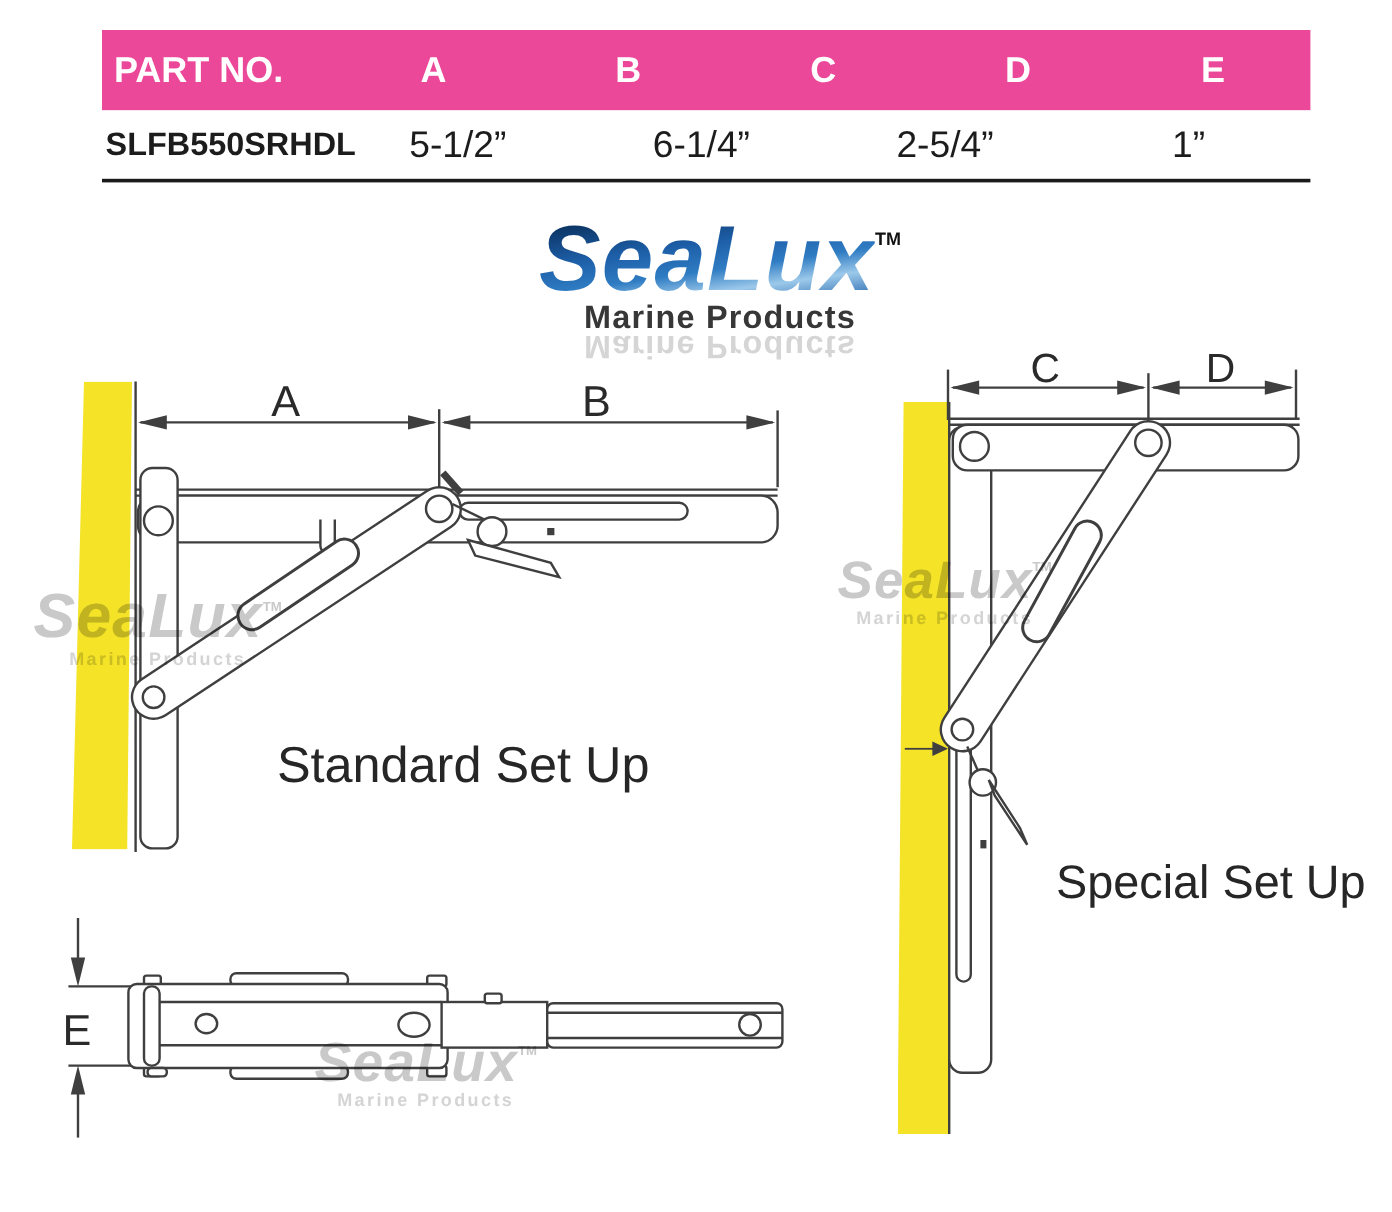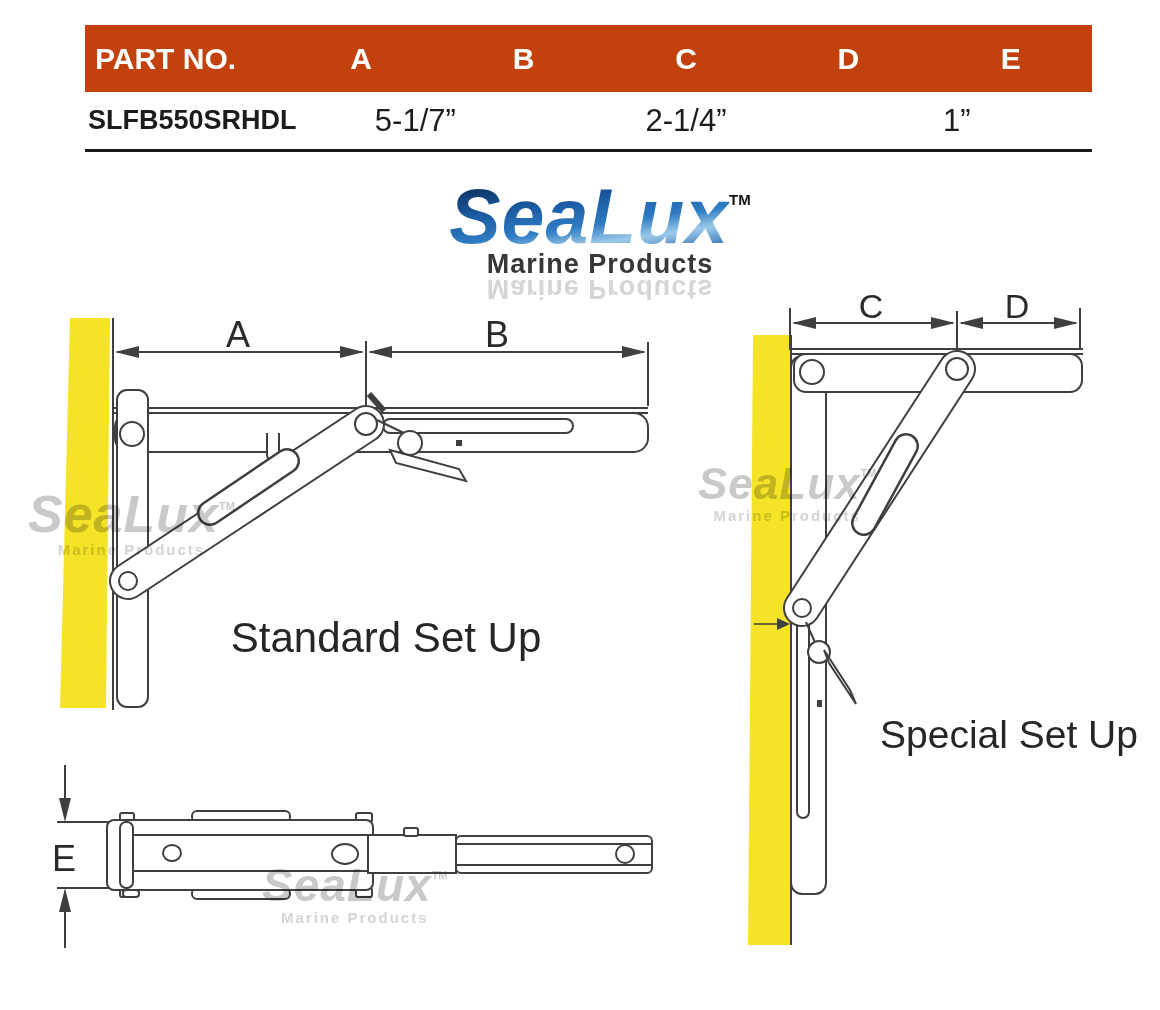--- a/index.html
+++ b/index.html
@@ -1,21 +1,21 @@
 <!DOCTYPE html>
 <html><head>
 <meta charset="utf-8">
 <style>
   html,body{margin:0;padding:0;background:#fff;}
   #page{position:relative;width:1160px;height:1010px;background:#ffffff;overflow:hidden;
         font-family:"Liberation Sans",sans-serif;}
 
   
   .spec-table{position:absolute;left:85px;top:25px;width:1007px;}
-  .spec-header{display:flex;height:67px;background:#c2410c;color:#fff;font-weight:bold;
+  .spec-header{display:flex;height:67px;background:#ec4899;color:#fff;font-weight:bold;
                font-size:30px;align-items:center;}
   .spec-row{display:flex;height:57px;background:#fff;color:#1c1c1c;font-size:31px;
             align-items:center;border-bottom:3px solid #1a1a1a;}
   .cell-part{width:195px;padding-left:10px;box-sizing:border-box;text-align:left;}
   .cell{flex:1;text-align:center;}
   .spec-row .cell-part{font-weight:bold;font-size:27px;padding-left:3px;}
 
   
   .logo{position:absolute;left:400px;top:178px;width:400px;text-align:center;line-height:1;}
   .logo-brand{font-size:77px;font-weight:bold;font-style:italic;letter-spacing:1px;
@@ -53,22 +53,23 @@
     <div class="spec-header">
       <div class="cell-part">PART NO.</div>
       <div class="cell">A</div>
       <div class="cell">B</div>
       <div class="cell">C</div>
       <div class="cell">D</div>
       <div class="cell">E</div>
     </div>
     <div class="spec-row">
       <div class="cell-part">SLFB550SRHDL</div>
-      <div class="cell">5-1/7”</div>
-      <div class="cell">2-1/4”</div>
+      <div class="cell">5-1/2”</div>
+      <div class="cell">6-1/4”</div>
+      <div class="cell">2-5/4”</div>
       <div class="cell">1”</div>
     </div>
   </div>
 
   <div class="logo">
     <div>
       <span class="logo-brand">SeaLux</span><span class="logo-tm">TM</span>
     </div>
     <div class="logo-tagline">Marine Products</div>
     <div class="logo-reflection">Marine Products</div>

